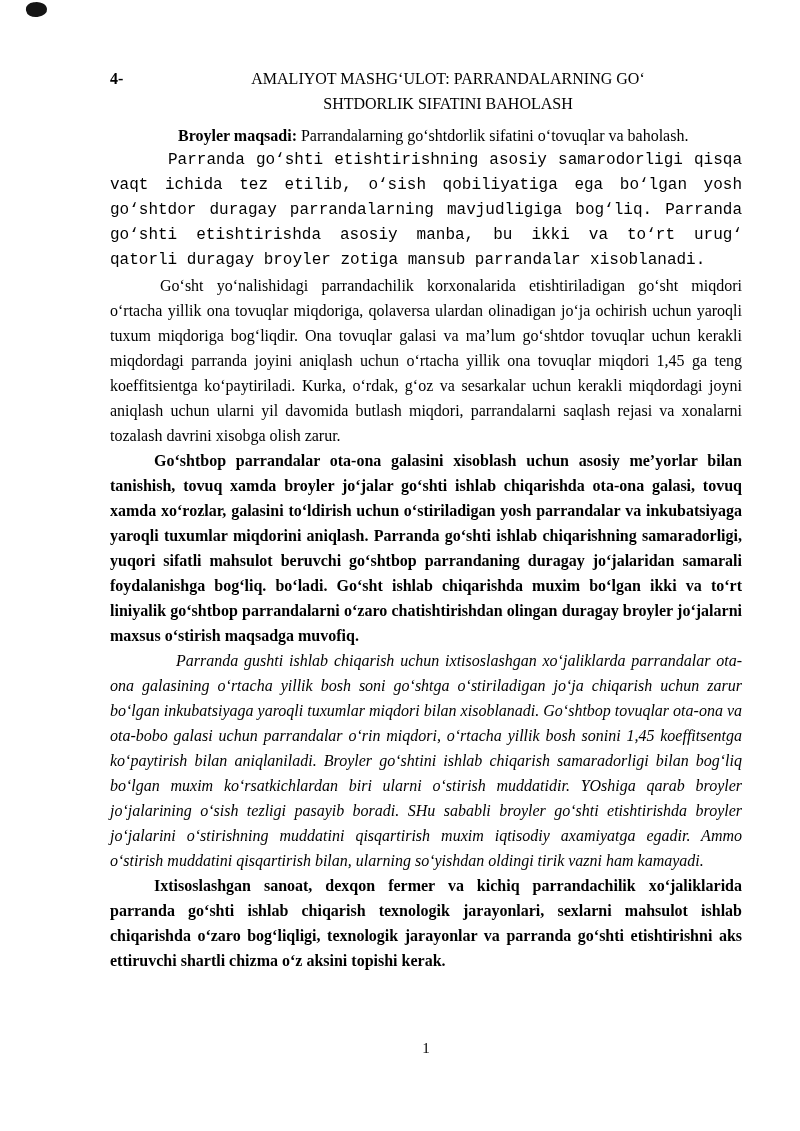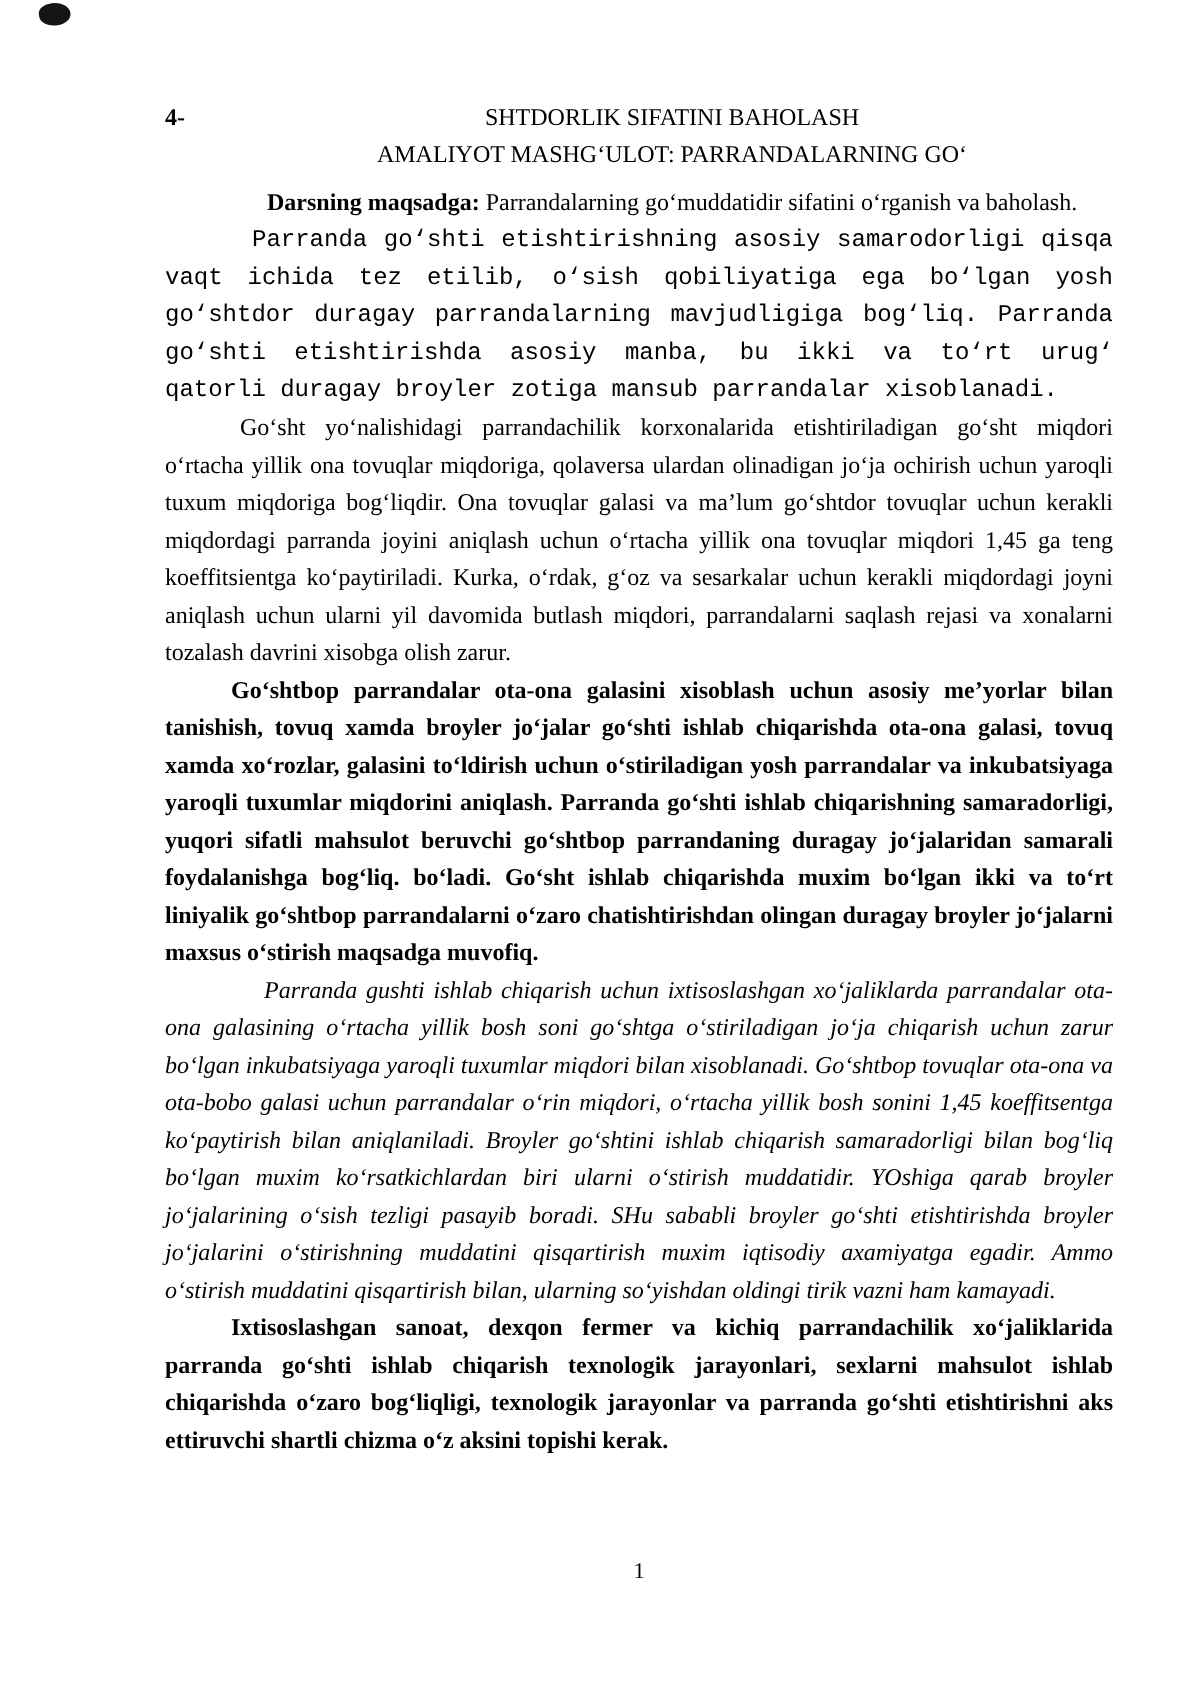--- a/index.html
+++ b/index.html
@@ -73,29 +73,29 @@
 
 <div class="page">
 
   <div class="scan-artifact"></div>
 
   <div class="content">
 
     <header class="doc-header">
       <span class="section-num">4-</span>
       <div class="doc-title">
+        <div>AMALIYOT MASHG‘ULOT: PARRANDALARNING GO‘</div>
         <div>SHTDORLIK SIFATINI BAHOLASH</div>
-        <div>AMALIYOT MASHG‘ULOT: PARRANDALARNING GO‘</div>
       </div>
     </header>
 
     <div class="body-text">
 
       <p class="indent-68">
-        <strong>Darsning maqsadga:</strong><span> Parrandalarning go‘muddatidir sifatini o‘rganish va baholash.</span>
+        <strong>Broyler maqsadi:</strong><span> Parrandalarning go‘shtdorlik sifatini o‘tovuqlar va baholash.</span>
       </p>
 
       <p class="indent-58">Parranda go‘shti etishtirishning asosiy samarodorligi qisqa vaqt ichida tez etilib, o‘sish qobiliyatiga ega bo‘lgan yosh go‘shtdor duragay parrandalarning mavjudligiga bog‘liq. Parranda go‘shti etishtirishda asosiy manba, bu ikki va to‘rt urug‘ qatorli duragay broyler zotiga mansub parrandalar xisoblanadi.</p>
 
       <p class="indent-50">Go‘sht yo‘nalishidagi parrandachilik korxonalarida etishtiriladigan go‘sht miqdori o‘rtacha yillik ona tovuqlar miqdoriga, qolaversa ulardan olinadigan jo‘ja ochirish uchun yaroqli tuxum miqdoriga bog‘liqdir. Ona tovuqlar galasi va ma’lum go‘shtdor tovuqlar uchun kerakli miqdordagi parranda joyini aniqlash uchun o‘rtacha yillik ona tovuqlar miqdori 1,45 ga teng koeffitsientga ko‘paytiriladi. Kurka, o‘rdak, g‘oz va sesarkalar uchun kerakli miqdordagi joyni aniqlash uchun ularni yil davomida butlash miqdori, parrandalarni saqlash rejasi va xonalarni tozalash davrini xisobga olish zarur.</p>
 
       <p class="indent-44">Go‘shtbop parrandalar ota-ona galasini xisoblash uchun asosiy me’yorlar bilan tanishish, tovuq xamda broyler jo‘jalar go‘shti ishlab chiqarishda ota-ona galasi, tovuq xamda xo‘rozlar, galasini to‘ldirish uchun o‘stiriladigan yosh parrandalar va inkubatsiyaga yaroqli tuxumlar miqdorini aniqlash. Parranda go‘shti ishlab chiqarishning samaradorligi, yuqori sifatli mahsulot beruvchi go‘shtbop parrandaning duragay jo‘jalaridan samarali foydalanishga bog‘liq. bo‘ladi. Go‘sht ishlab chiqarishda muxim bo‘lgan ikki va to‘rt liniyalik go‘shtbop parrandalarni o‘zaro chatishtirishdan olingan duragay broyler jo‘jalarni maxsus o‘stirish maqsadga muvofiq.</p>
 
       <p class="indent-66">Parranda gushti ishlab chiqarish uchun ixtisoslashgan xo‘jaliklarda parrandalar ota-ona galasining o‘rtacha yillik bosh soni go‘shtga o‘stiriladigan jo‘ja chiqarish uchun zarur bo‘lgan inkubatsiyaga yaroqli tuxumlar miqdori bilan xisoblanadi. Go‘shtbop tovuqlar ota-ona va ota-bobo galasi uchun parrandalar o‘rin miqdori, o‘rtacha yillik bosh sonini 1,45 koeffitsentga ko‘paytirish bilan aniqlaniladi. Broyler go‘shtini ishlab chiqarish samaradorligi bilan bog‘liq bo‘lgan muxim ko‘rsatkichlardan biri ularni o‘stirish muddatidir. YOshiga qarab broyler jo‘jalarining o‘sish tezligi pasayib boradi. SHu sababli broyler go‘shti etishtirishda broyler jo‘jalarini o‘stirishning muddatini qisqartirish muxim iqtisodiy axamiyatga egadir. Ammo o‘stirish muddatini qisqartirish bilan, ularning so‘yishdan oldingi tirik vazni ham kamayadi.</p>
 

